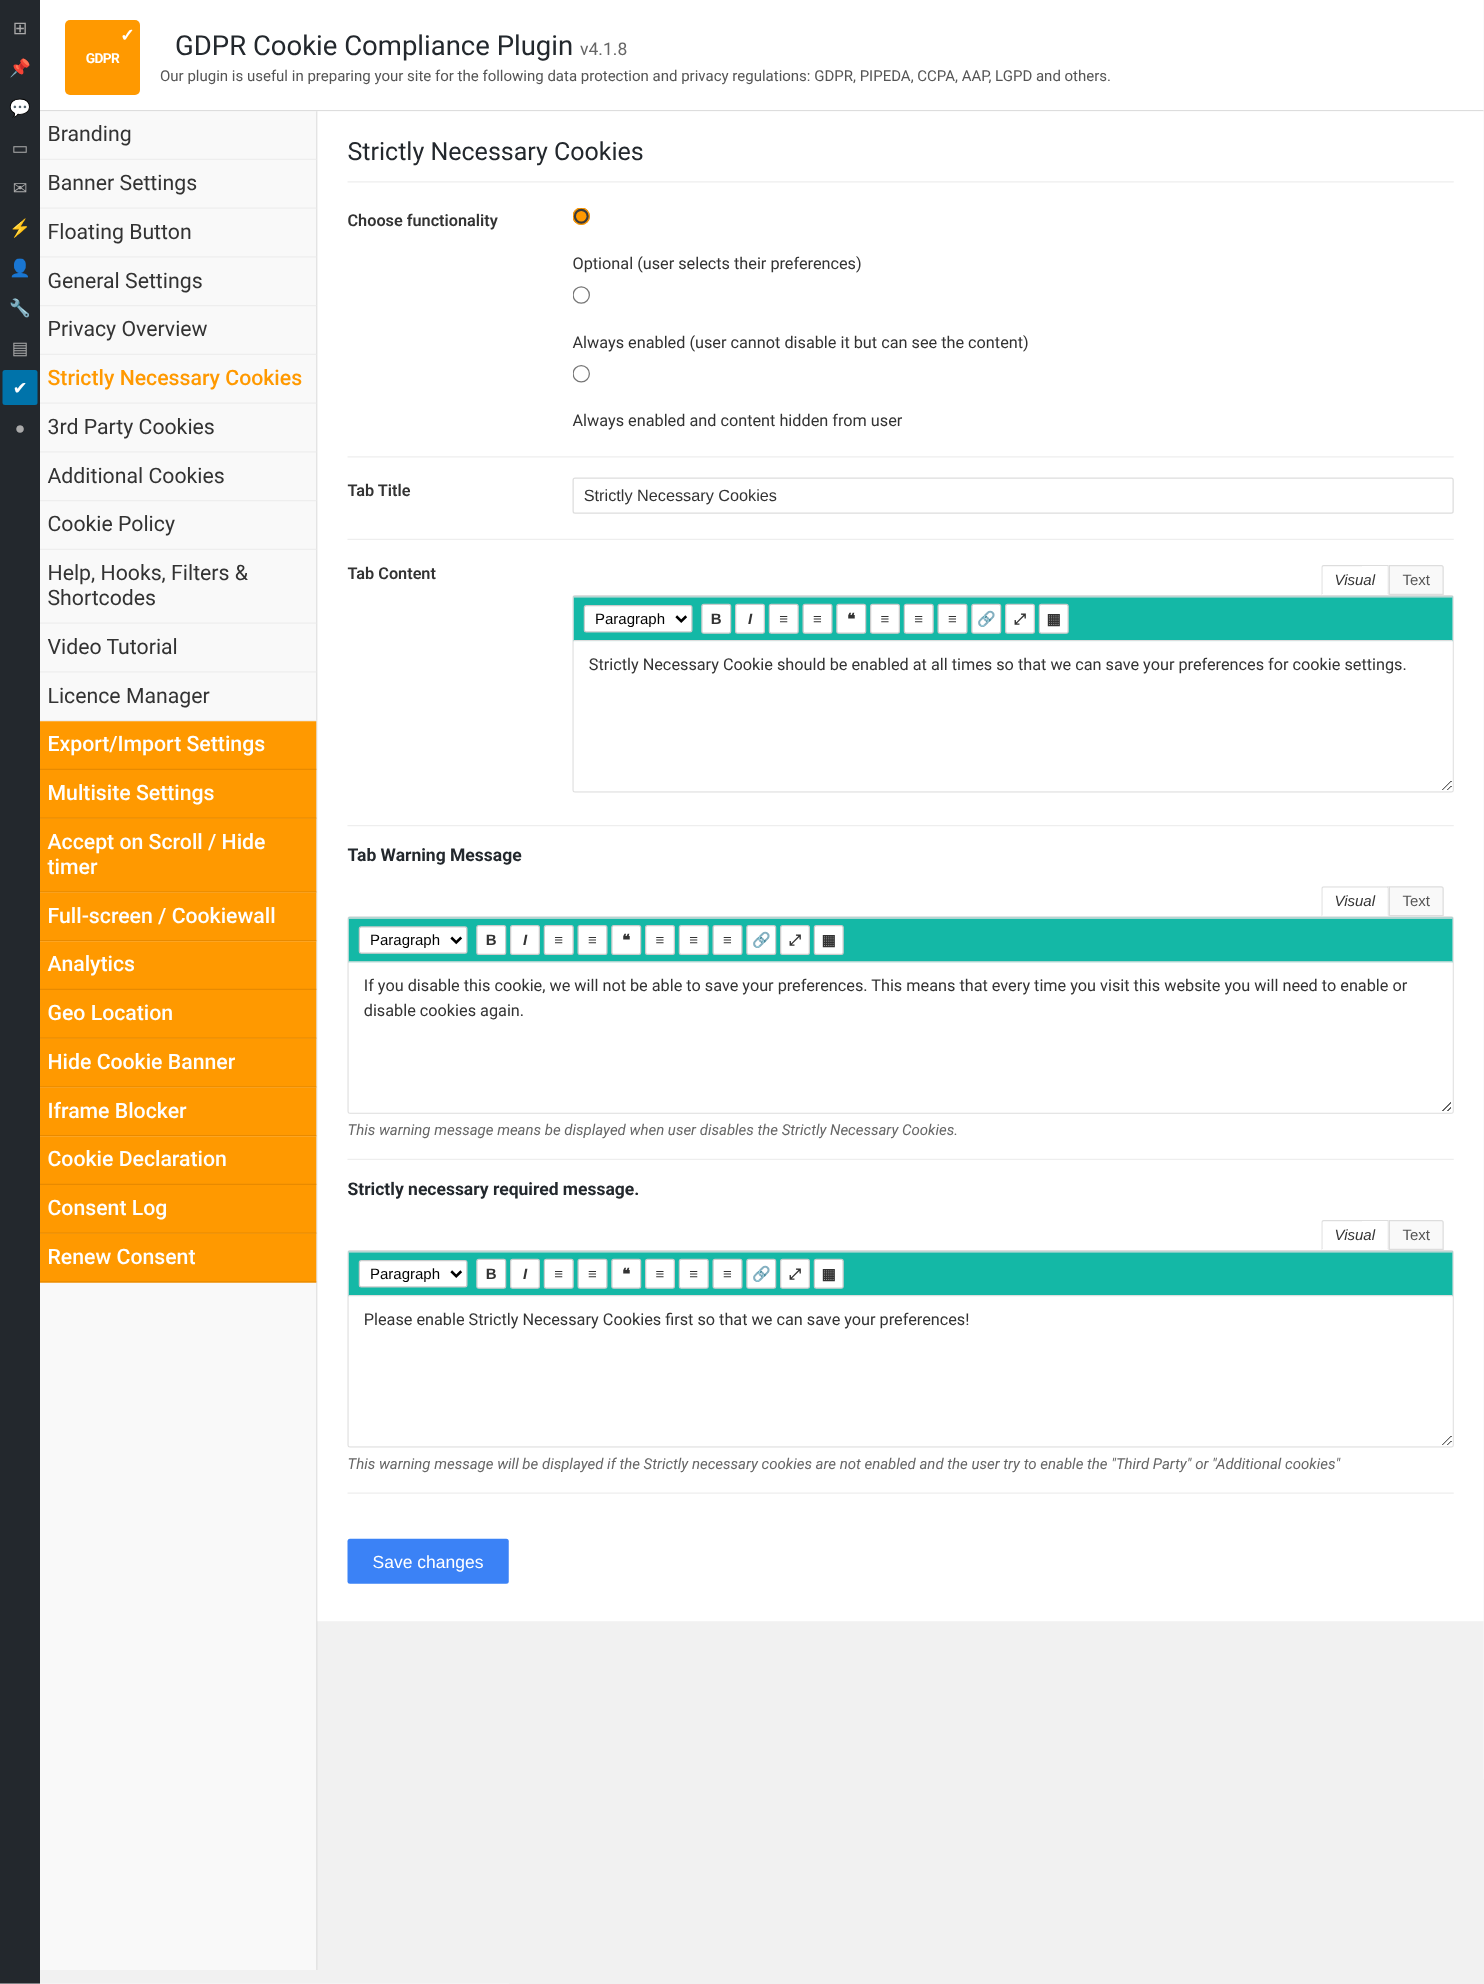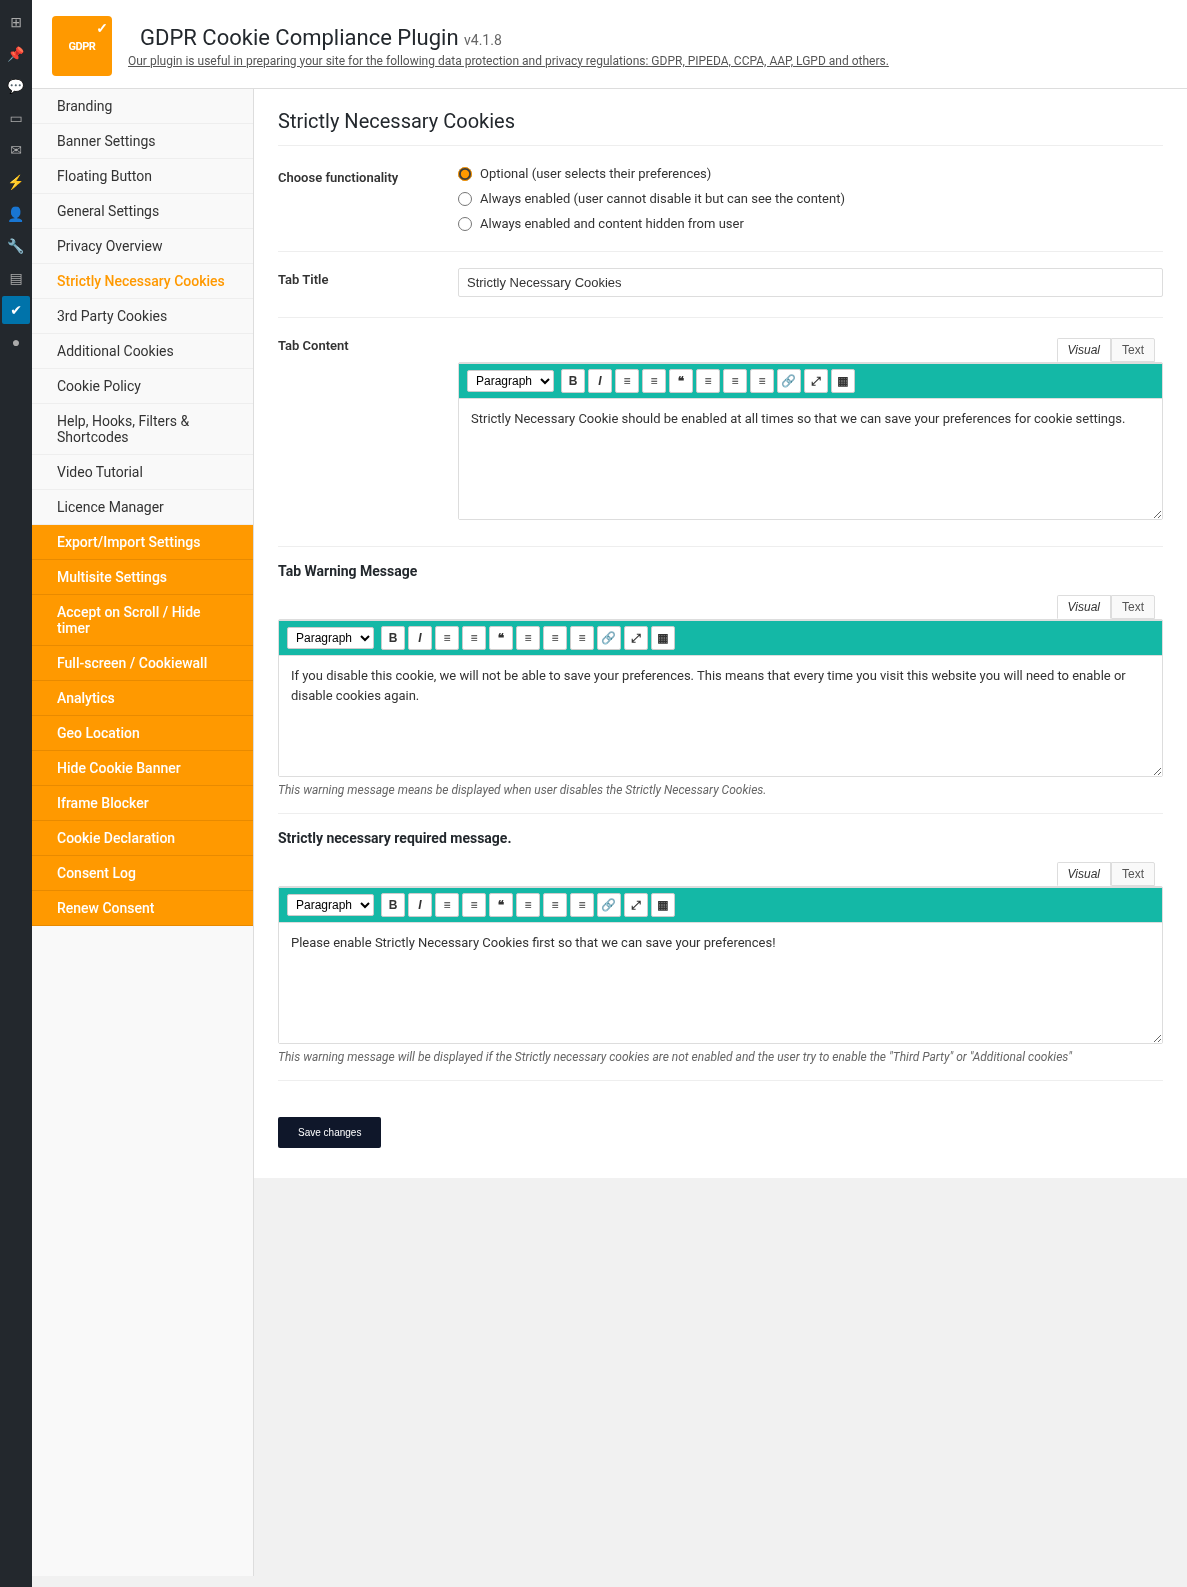--- a/index.html
+++ b/index.html
@@ -80,42 +80,41 @@
     }
     .plugin-title-block h1 span.version {
       font-size: 14px;
       color: #666;
       font-weight: normal;
     }
     .plugin-title-block p {
       font-size: 12px;
       color: #555;
       margin-top: 4px;
-      text-decoration: underline;
     }
 
     
     .body-layout {
       display: flex;
       flex: 1;
       align-items: flex-start;
     }
 
     
     .sidebar {
       width: 222px;
       background: #f9f9f9;
       border-right: 1px solid #ddd;
       min-height: calc(100vh - 100px);
       flex-shrink: 0;
     }
     .sidebar-item {
       display: block;
-      padding: 9px 25px;
-      font-size: 14px;
+      padding: 9px 6px;
+      font-size: 17px;
       color: #333;
       cursor: pointer;
       border-bottom: 1px solid #eee;
       text-decoration: none;
     }
     .sidebar-item.active { color: #f90; font-weight: 500; }
     .sidebar-item.orange {
       background: #f90;
       color: #fff;
       font-weight: 500;
@@ -156,24 +155,25 @@
       flex: 1;
     }
 
     .radio-group {
       display: flex;
       flex-direction: column;
       gap: 10px;
     }
     .radio-option {
       display: flex;
-      align-items: flex-end;
-      gap: 8px;
+      align-items: flex-start;
+      gap: 24px;
       font-size: 13px;
       cursor: pointer;
+      flex-direction: column;
     }
     .radio-option input[type="radio"] {
       accent-color: #f90;
       width: 14px;
       height: 14px;
     }
 
     .text-input {
       width: 100%;
       padding: 6px 8px;
@@ -263,25 +263,25 @@
 
     .subsection-title {
       font-size: 14px;
       font-weight: 700;
       color: #23282d;
       margin-bottom: 12px;
       margin-top: 8px;
     }
 
     .save-btn {
-      background: #0f172a;
+      background: #3b82f6;
       color: #fff;
       border: none;
       padding: 10px 20px;
-      font-size: 10px;
+      font-size: 14px;
       font-weight: 500;
       border-radius: 2px;
       cursor: pointer;
       margin-top: 20px;
       margin-bottom: 10px;
     }
 
     .divider {
       border: none;
       border-top: 1px solid #eee;

